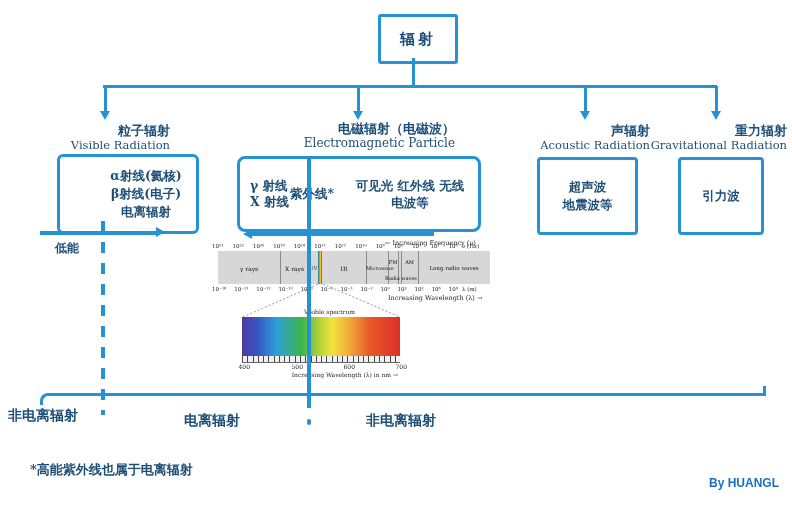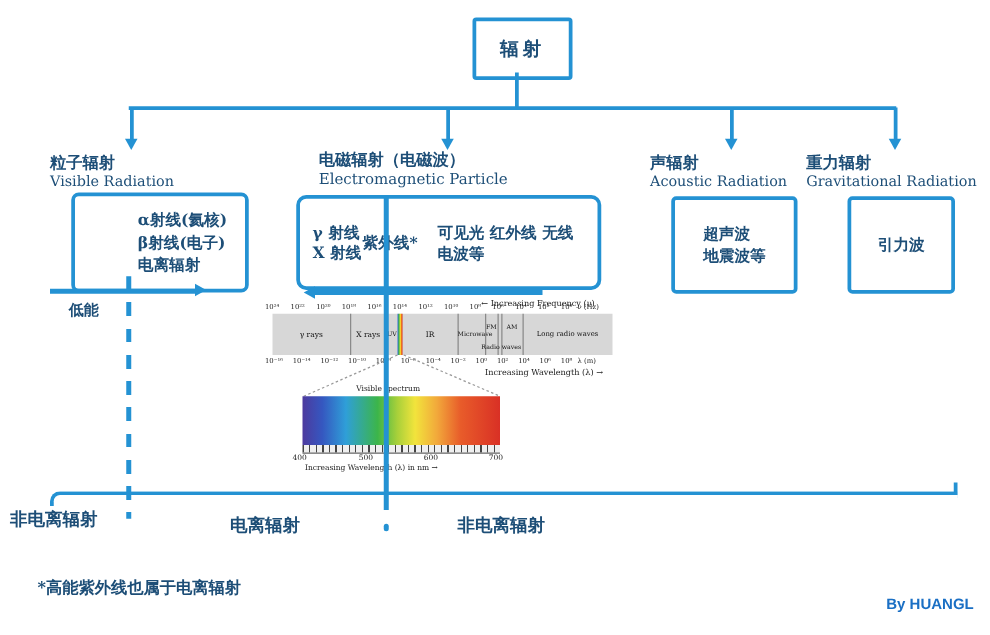--- a/index.html
+++ b/index.html
@@ -11,33 +11,33 @@
   body{
     font-family:"DejaVu Serif","Liberation Serif",serif;
     background:#ffffff;
   }
   .stage{
     position:relative;width:792px;height:508px;background:#fff;overflow:hidden;
   }
   .abs{position:absolute;}
   .navy{color:var(--navy);}
   .bold{font-weight:bold;}
-  .center{text-align:left;}
+  .center{text-align:right;}
   
   .hline{background:var(--blue);height:3px;}
   .vline{background:var(--blue);width:3px;}
   .thickline{background:var(--blue);}
   .tri-down{width:0;height:0;border-left:5.5px solid transparent;border-right:5.5px solid transparent;border-top:9px solid var(--blue);}
   .tri-right{width:0;height:0;border-top:5.5px solid transparent;border-bottom:5.5px solid transparent;border-left:9px solid var(--blue);}
   .tri-left{width:0;height:0;border-top:5.5px solid transparent;border-bottom:5.5px solid transparent;border-right:9px solid var(--blue);}
   .box{
     border:3px solid var(--blue);border-radius:6px;background:#fff;
     display:flex;align-items:center;justify-content:center;
   }
-  .box-text{font-size:12.5px;font-weight:bold;color:var(--navy);line-height:18px;text-align:left;}
+  .box-text{font-size:12.5px;font-weight:bold;color:var(--navy);line-height:18px;text-align:center;}
   .heading-cn{font-size:13px;font-weight:bold;color:var(--navy);line-height:15px;}
   .heading-en{font-size:11.5px;color:var(--navy);line-height:14px;}
   .dashed-v{
     width:4px;
     background:repeating-linear-gradient(180deg,var(--blue) 0 11px,transparent 11px 21px);
   }
   
   .spec-text{color:#222;font-family:"DejaVu Serif","Liberation Serif",serif;}
   .tick-row{display:flex;justify-content:space-between;font-size:5.5px;color:#222;}
   .tick-row span{display:inline-block;text-align:center;}

